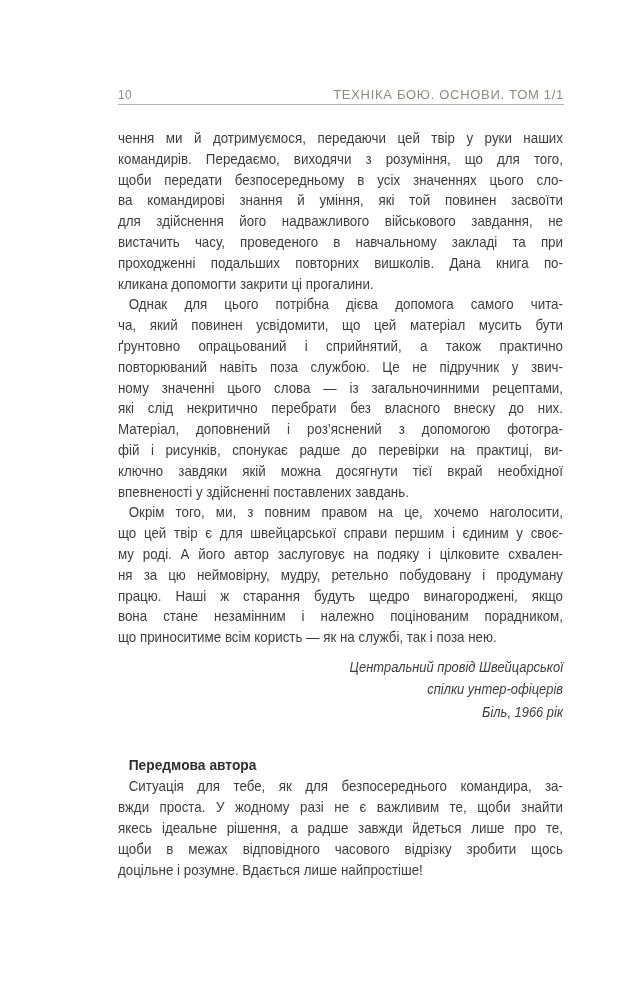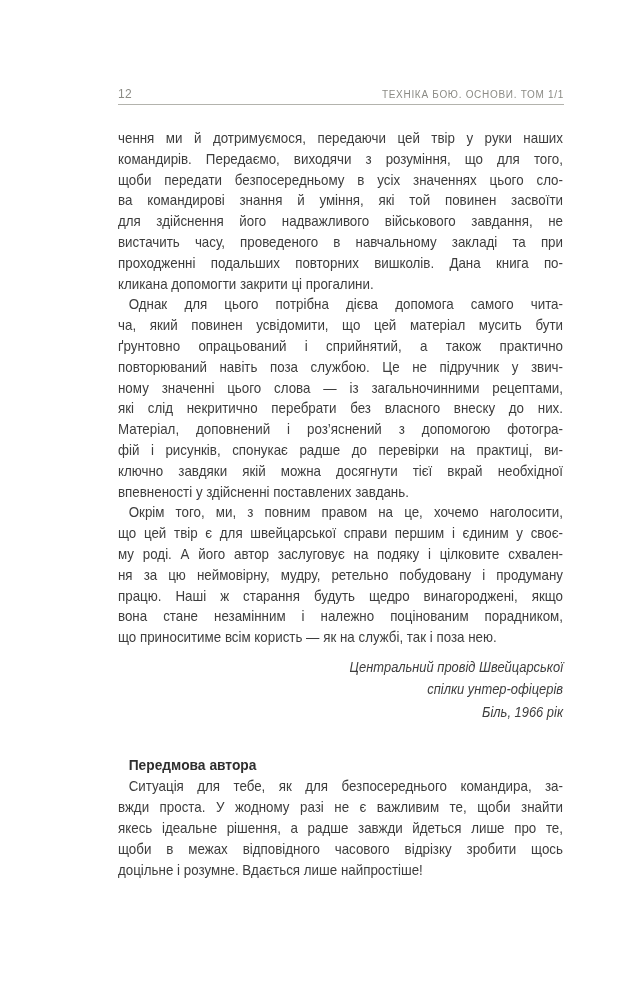--- a/index.html
+++ b/index.html
@@ -10,21 +10,21 @@
     background:#ffffff;
     font-family:"Liberation Sans", sans-serif;
     overflow:hidden;
   }
   .page-header {
     position:absolute; left:118px; right:67px; top:87px;
     display:flex; justify-content:space-between; align-items:baseline;
     color:#8b8b85;
   }
   .page-number { font-size:12px; letter-spacing:0.4px; }
-  .running-title { font-size:10px; letter-spacing:0.7px; }
+  .running-title { font-size:13px; letter-spacing:0.7px; }
   .header-rule {
     position:absolute; left:118px; right:67px; top:104px;
     border-top:1px solid #b3b3ad; height:0;
   }
   .content {
     position:absolute; left:118px; top:128px;
     width:500px;
     transform:scaleX(0.89); transform-origin:0 0;
     color:#3d3d3d;
     font-size:15px; line-height:20.8px;
@@ -45,21 +45,21 @@
     font-weight:bold; font-size:15.5px; line-height:23px;
     color:#2f2f2f;
   }
 </style>
 </head>
 <body>
 
 <div class="page">
 
   <div class="page-header">
-    <span class="page-number">12</span>
+    <span class="page-number">10</span>
     <span class="running-title">ТЕХНІКА БОЮ. ОСНОВИ. ТОМ 1/1</span>
   </div>
   <div class="header-rule"></div>
 
   <div class="content">
 
     <div class="para">
       <div class="ln">чення ми й дотримуємося, передаючи цей твір у руки наших</div>
       <div class="ln">командирів. Передаємо, виходячи з розуміння, що для того,</div>
       <div class="ln">щоби передати безпосередньому в усіх значеннях цього сло-</div>

